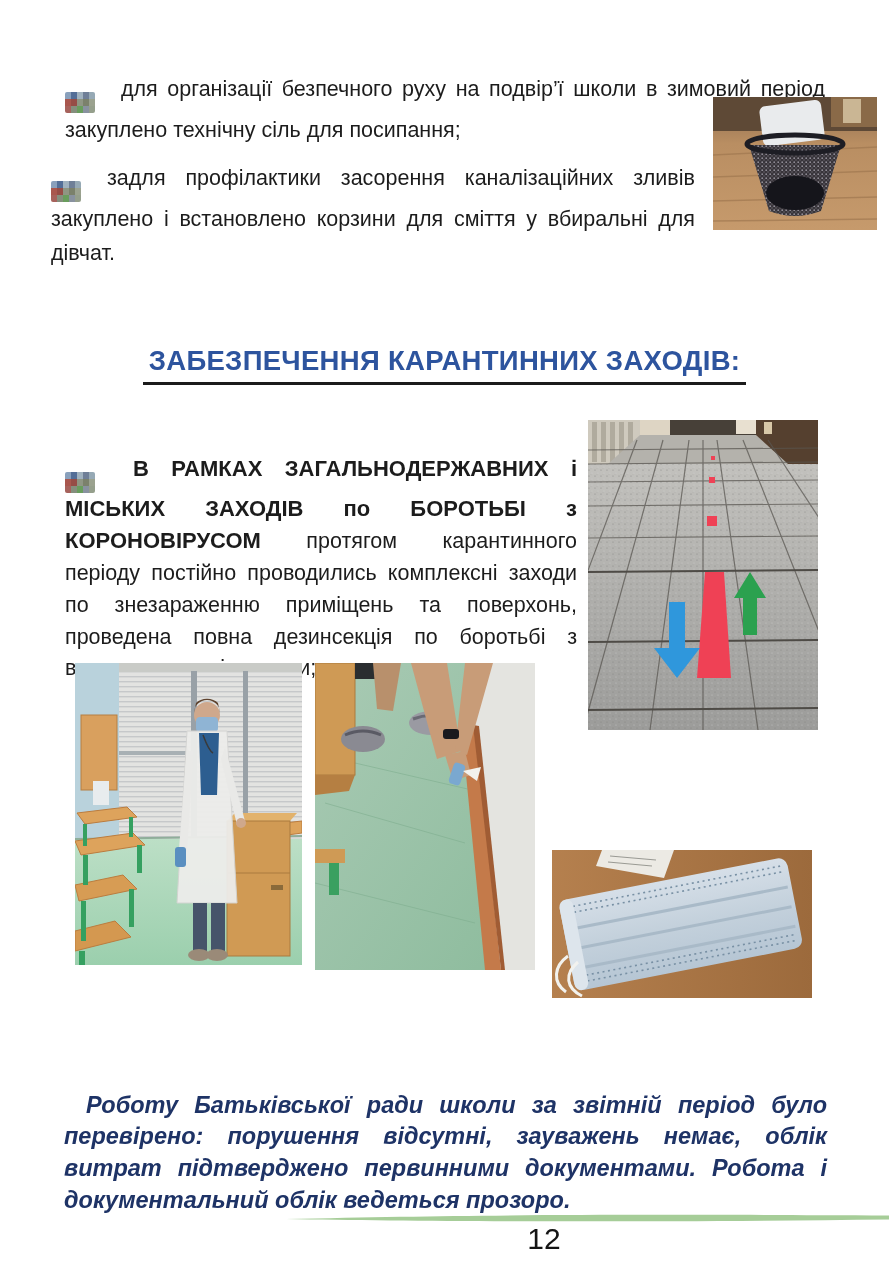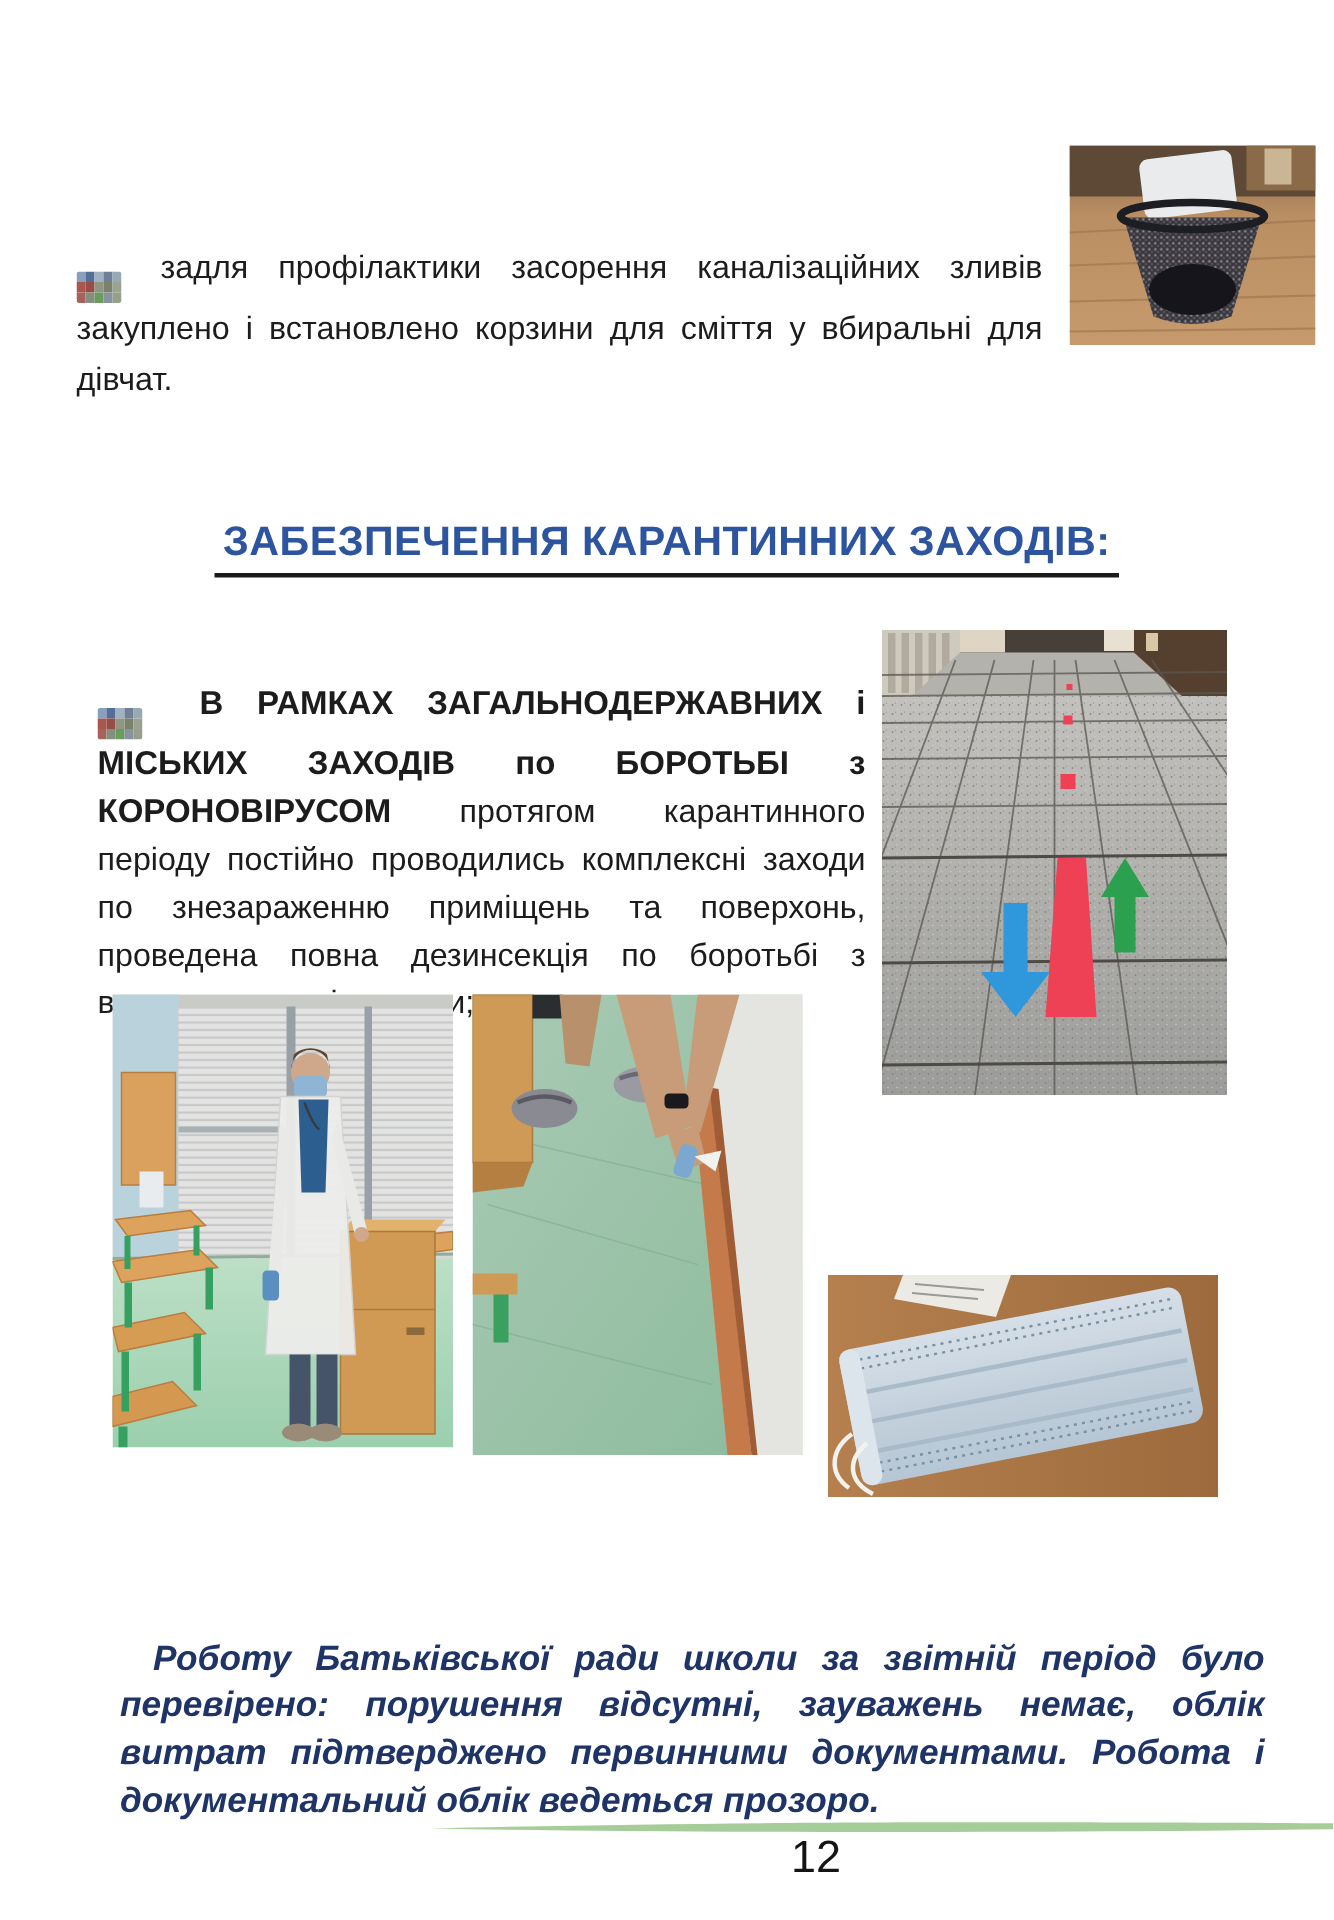--- a/index.html
+++ b/index.html
@@ -19,31 +19,48 @@
            letter-spacing:.3px;border-bottom:3px solid #1b1b1b;padding:0 6px 5px 6px;}
   .qpara{left:65px;top:431px;width:512px;font-size:21.5px;line-height:31.8px;text-align:justify;}
   .qpara .bullet{margin-right:38px;}
   .qpara b{font-size:22px;}
   .corridor-photo{left:588px;top:420px;width:230px;height:310px;}
   .classroom-photo{left:75px;top:663px;width:227px;height:302px;}
   .floor-photo{left:315px;top:663px;width:220px;height:307px;}
   .note{left:553px;top:732px;width:272px;font-size:21.5px;line-height:35px;text-align:justify;}
   .note .bullet{margin-right:30px;}
   .masks-photo{left:552px;top:850px;width:260px;height:148px;}
-  .conclusion{left:80px;top:1066px;width:763px;font-size:23.5px;line-height:31.8px;
+  .conclusion{left:64px;top:1066px;width:763px;font-size:23.5px;line-height:31.8px;
               font-weight:700;font-style:italic;color:#1e3366;text-align:justify;text-indent:22px;}
   .divider{left:0;top:1212px;width:889px;height:14px;}
   .page-num{left:504px;top:1222px;width:80px;text-align:center;font-size:30px;color:#141414;}
   svg{display:block;}
 </style>
 </head>
 <body>
 
 <div class="page">
 
+  <p class="abs para1 body-text"><span class="bullet">
+        <i style="background: rgb(134, 160, 194);"></i>
+        <i style="background: rgb(79, 111, 159);"></i>
+        <i style="background: rgb(157, 178, 194);"></i>
+        <i style="background: rgb(109, 127, 155);"></i>
+        <i style="background: rgb(147, 170, 184);"></i>
+        <i style="background: rgb(181, 84, 74);"></i>
+        <i style="background: rgb(160, 74, 66);"></i>
+        <i style="background: rgb(142, 150, 128);"></i>
+        <i style="background: rgb(122, 130, 104);"></i>
+        <i style="background: rgb(154, 163, 140);"></i>
+        <i style="background: rgb(176, 96, 88);"></i>
+        <i style="background: rgb(132, 144, 122);"></i>
+        <i style="background: rgb(98, 160, 85);"></i>
+        <i style="background: rgb(136, 146, 162);"></i>
+        <i style="background: rgb(148, 160, 137);"></i>
+      </span><span>для організації безпечного руху на подвір’ї школи в зимовий період закуплено технічну сіль для посипання;</span></p>
 
   <svg class="abs bin-photo" viewBox="0 0 164 133">
     <defs>
       <pattern id="mesh" width="4" height="4" patternUnits="userSpaceOnUse">
         <rect width="4" height="4" fill="#2c2c36"></rect>
         <circle cx="1.2" cy="1.2" r="0.9" fill="#8c8c9a"></circle>
         <circle cx="3" cy="3" r="0.7" fill="#6a6a78"></circle>
       </pattern>
       <linearGradient id="wood" x1="0" y1="0" x2="0" y2="1">
         <stop offset="0" stop-color="#8a6a4e"></stop>

